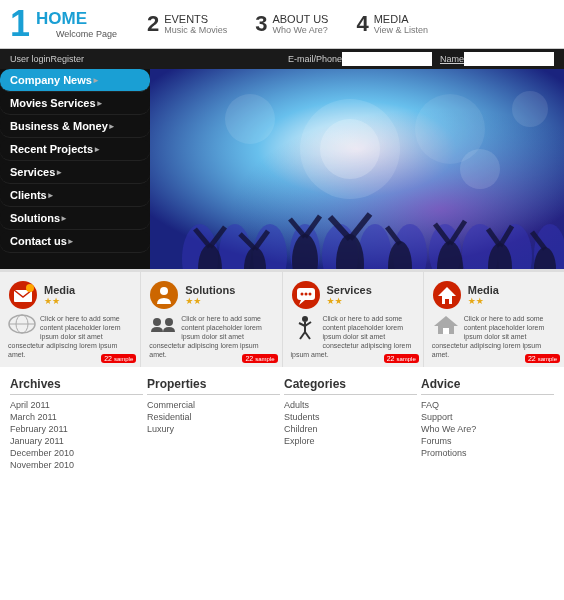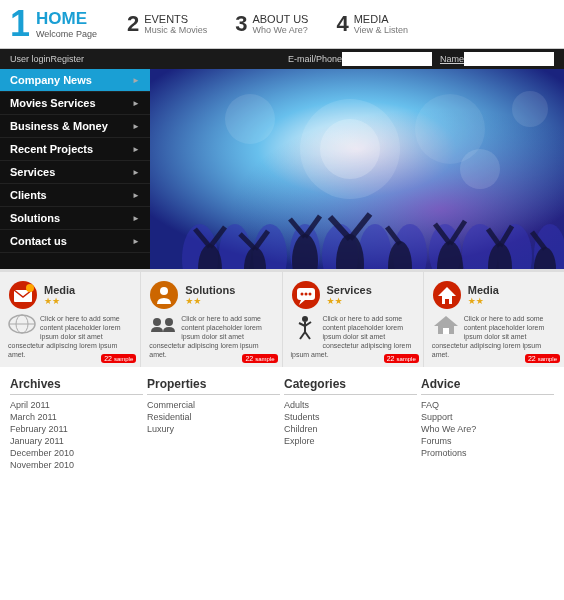--- a/index.html
+++ b/index.html
@@ -4,36 +4,36 @@
   <style>
     * { margin: 0; padding: 0; box-sizing: border-box; }
     body { width: 564px; height: 600px; overflow: hidden; font-family: Arial, sans-serif; background: #fff; }
 
     
     .header { display: flex; align-items: center; background: #fff; padding: 6px 10px; border-bottom: 1px solid #ccc; }
     .nav-home { display: flex; align-items: center; margin-right: 30px; }
     .nav-home .num { font-size: 36px; font-weight: bold; color: #1a9fd4; line-height: 1; margin-right: 6px; }
     .nav-home .label { display: flex; flex-direction: column; }
     .nav-home .label .main { font-size: 17px; font-weight: bold; color: #1a9fd4; text-transform: uppercase; }
-    .nav-home .label .sub { font-size: 9px; color: #555; }
+    .nav-home .label .sub { font-size: 9px; color: #555; margin-left: 20px; }
     .nav-item { display: flex; align-items: center; margin-right: 28px; }
     .nav-item .num { font-size: 22px; font-weight: bold; color: #333; margin-right: 5px; }
     .nav-item .label .main { font-size: 11px; font-weight: normal; color: #333; text-transform: uppercase; }
     .nav-item .label .sub { font-size: 9px; color: #777; }
 
     
     .login-bar { display: flex; align-items: center; background: #1a1a1a; padding: 3px 10px; font-size: 9px; color: #ccc; }
     .login-bar a { color: #ccc; text-decoration: none; }
     .login-bar .spacer { flex: 1; }
     .login-bar input { background: #fff; border: none; height: 14px; width: 90px; font-size: 8px; padding: 1px 3px; }
     .login-bar .field-label { color: #ccc; margin-left: 8px; text-decoration: underline; }
 
     
     .sidebar { width: 150px; background: #111; flex-shrink: 0; z-index: 10; }
-    .sidebar-item { display: flex; align-items: center; justify-content: space-between; padding: 5px 10px; border-bottom: 1px solid #222; cursor: pointer; font-size: 11px; font-weight: bold; }
+    .sidebar-item { display: flex; align-items: center; justify-content: flex-start; padding: 5px 10px; border-bottom: 1px solid #222; cursor: pointer; font-size: 11px; font-weight: bold; border-radius: 10px; }
     .sidebar-item:first-child { background: #1a9fd4; color: #fff; }
     .sidebar-item.normal { background: #111; color: #fff; }
     .sidebar-item .arrow { font-size: 8px; color: #aaa; }
 
     
     .features-row { display: flex; background: #f0f0f0; border-top: 3px solid #ddd; }
     .feature-item { flex: 1; padding: 8px; border-right: 1px solid #ddd; font-size: 8px; color: #444; position: relative; }
     .feature-item:last-child { border-right: none; }
     .feature-header { display: flex; align-items: center; margin-bottom: 4px; }
     .feature-icon { width: 30px; height: 30px; margin-right: 6px; flex-shrink: 0; }

